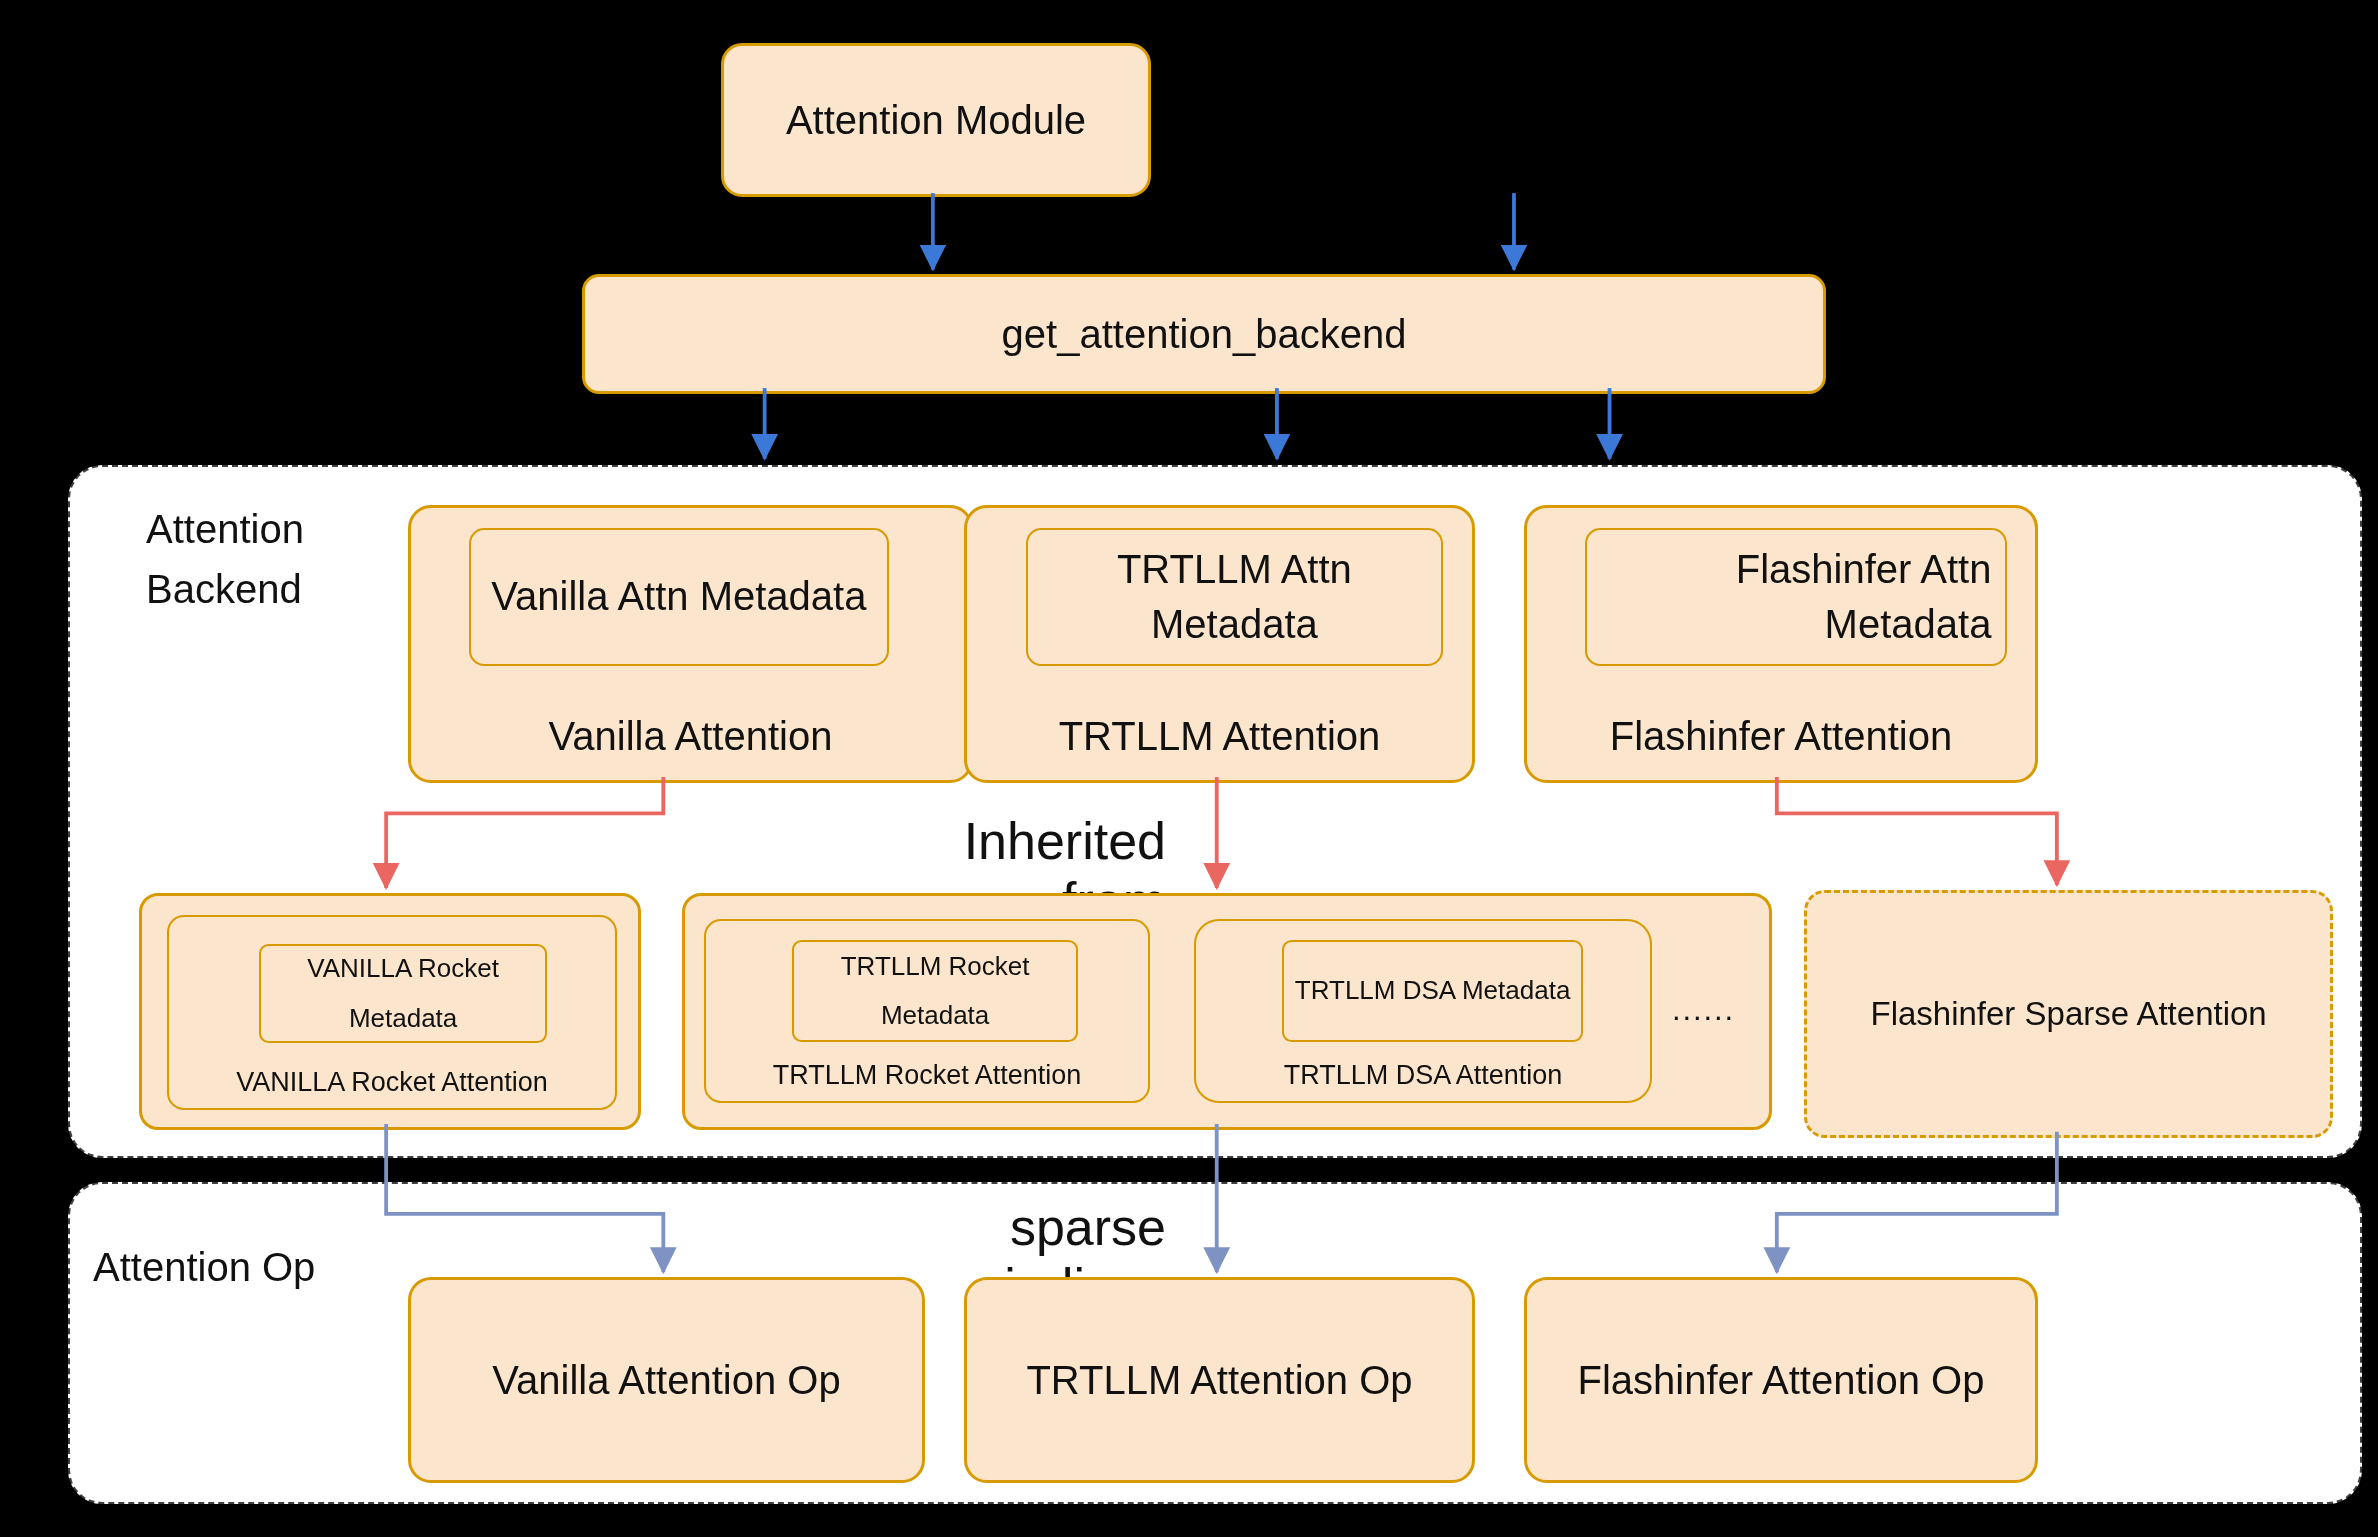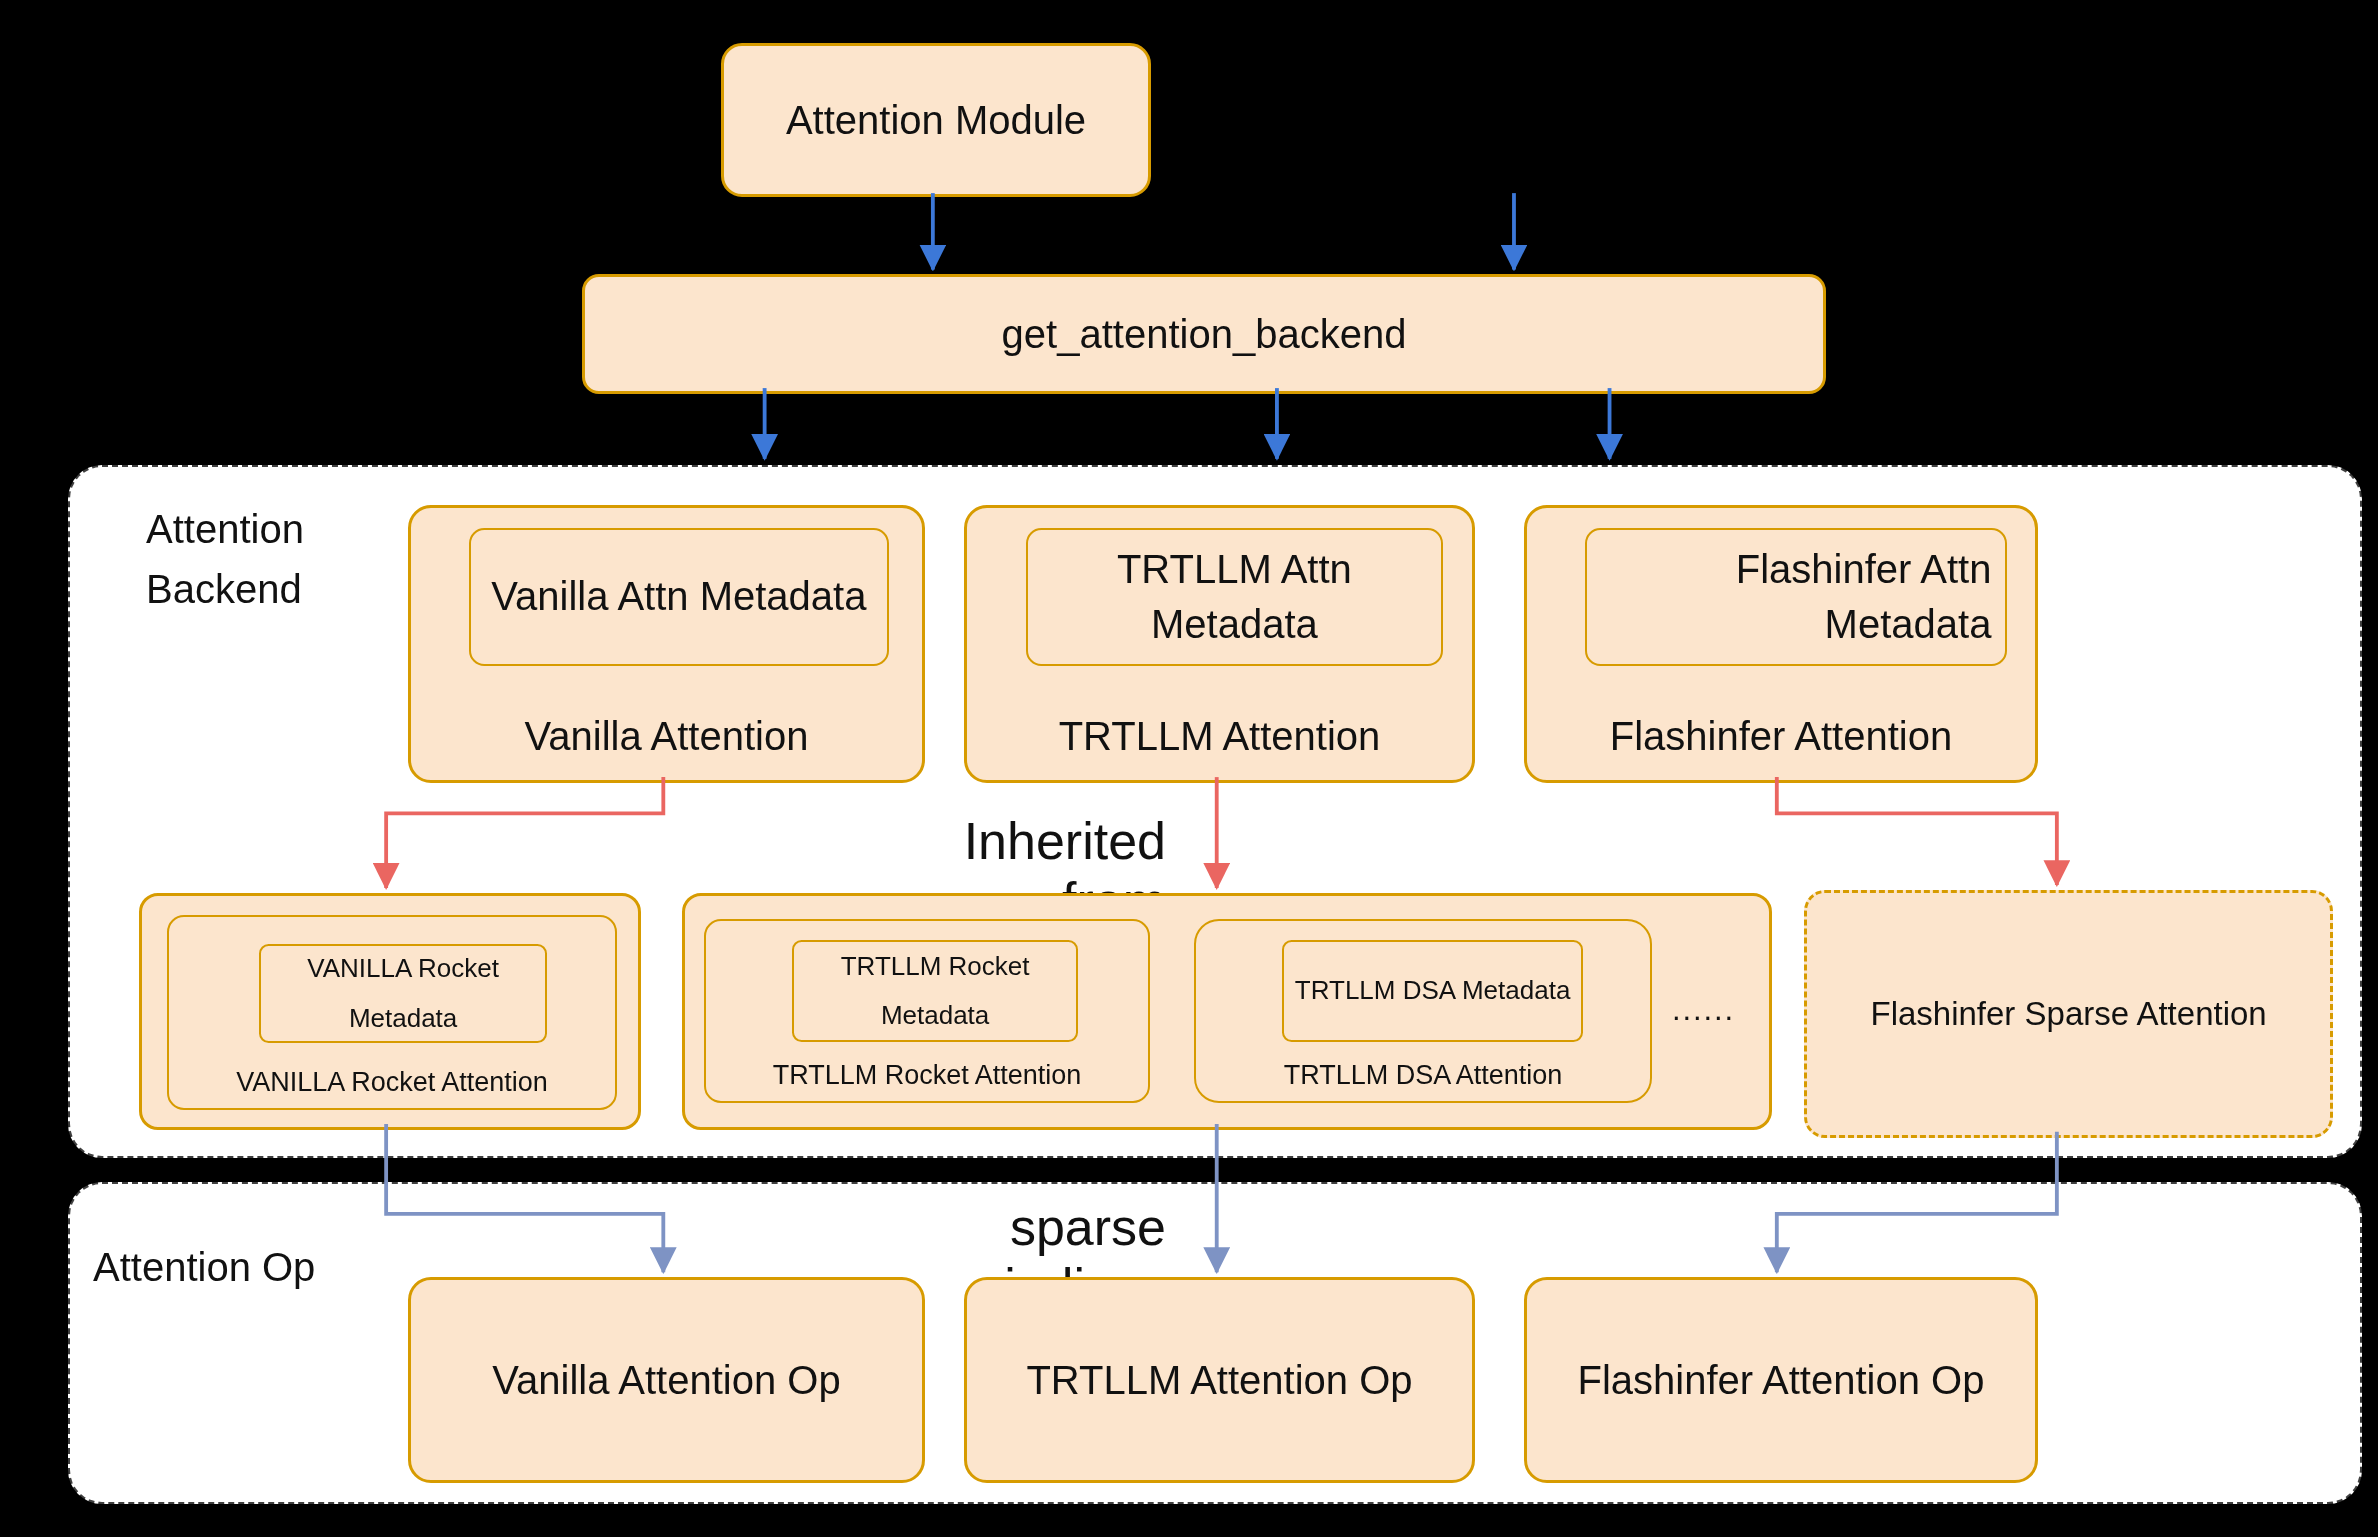--- a/index.html
+++ b/index.html
@@ -87,21 +87,21 @@
   <div class="node" style="left:721px; top:43px; width:424px; height:148px;">Attention Module</div>
 
 
   <div class="node" style="left:582px; top:274px; width:1238px; height:114px; border-radius:17px;">get_attention_backend</div>
 
   <div class="panel" style="left:68px; top:465px; width:2290px; height:689px;">
     <div class="panel-label" style="left:60px; top:32px;margin-left:16px;">Attention
 Backend</div>
   </div>
 
-  <div class="wrap" style="left:408px; top:505px; width:511px; height:272px;">
+  <div class="wrap" style="left:408px; top:505px; width:511px; height:272px;padding-left:48px;">
     <div class="inner" style="left:58px; top:20px; width:389px; height:134px;">Vanilla Attn Metadata</div>
     <div class="wrap-label">Vanilla Attention</div>
   </div>
 
   <div class="wrap" style="left:964px; top:505px; width:505px; height:272px;">
     <div class="inner" style="left:59px; top:20px; width:386px; height:134px;">TRTLLM Attn Metadata</div>
     <div class="wrap-label">TRTLLM Attention</div>
   </div>
 
   <div class="wrap" style="left:1524px; top:505px; width:508px; height:272px;">

